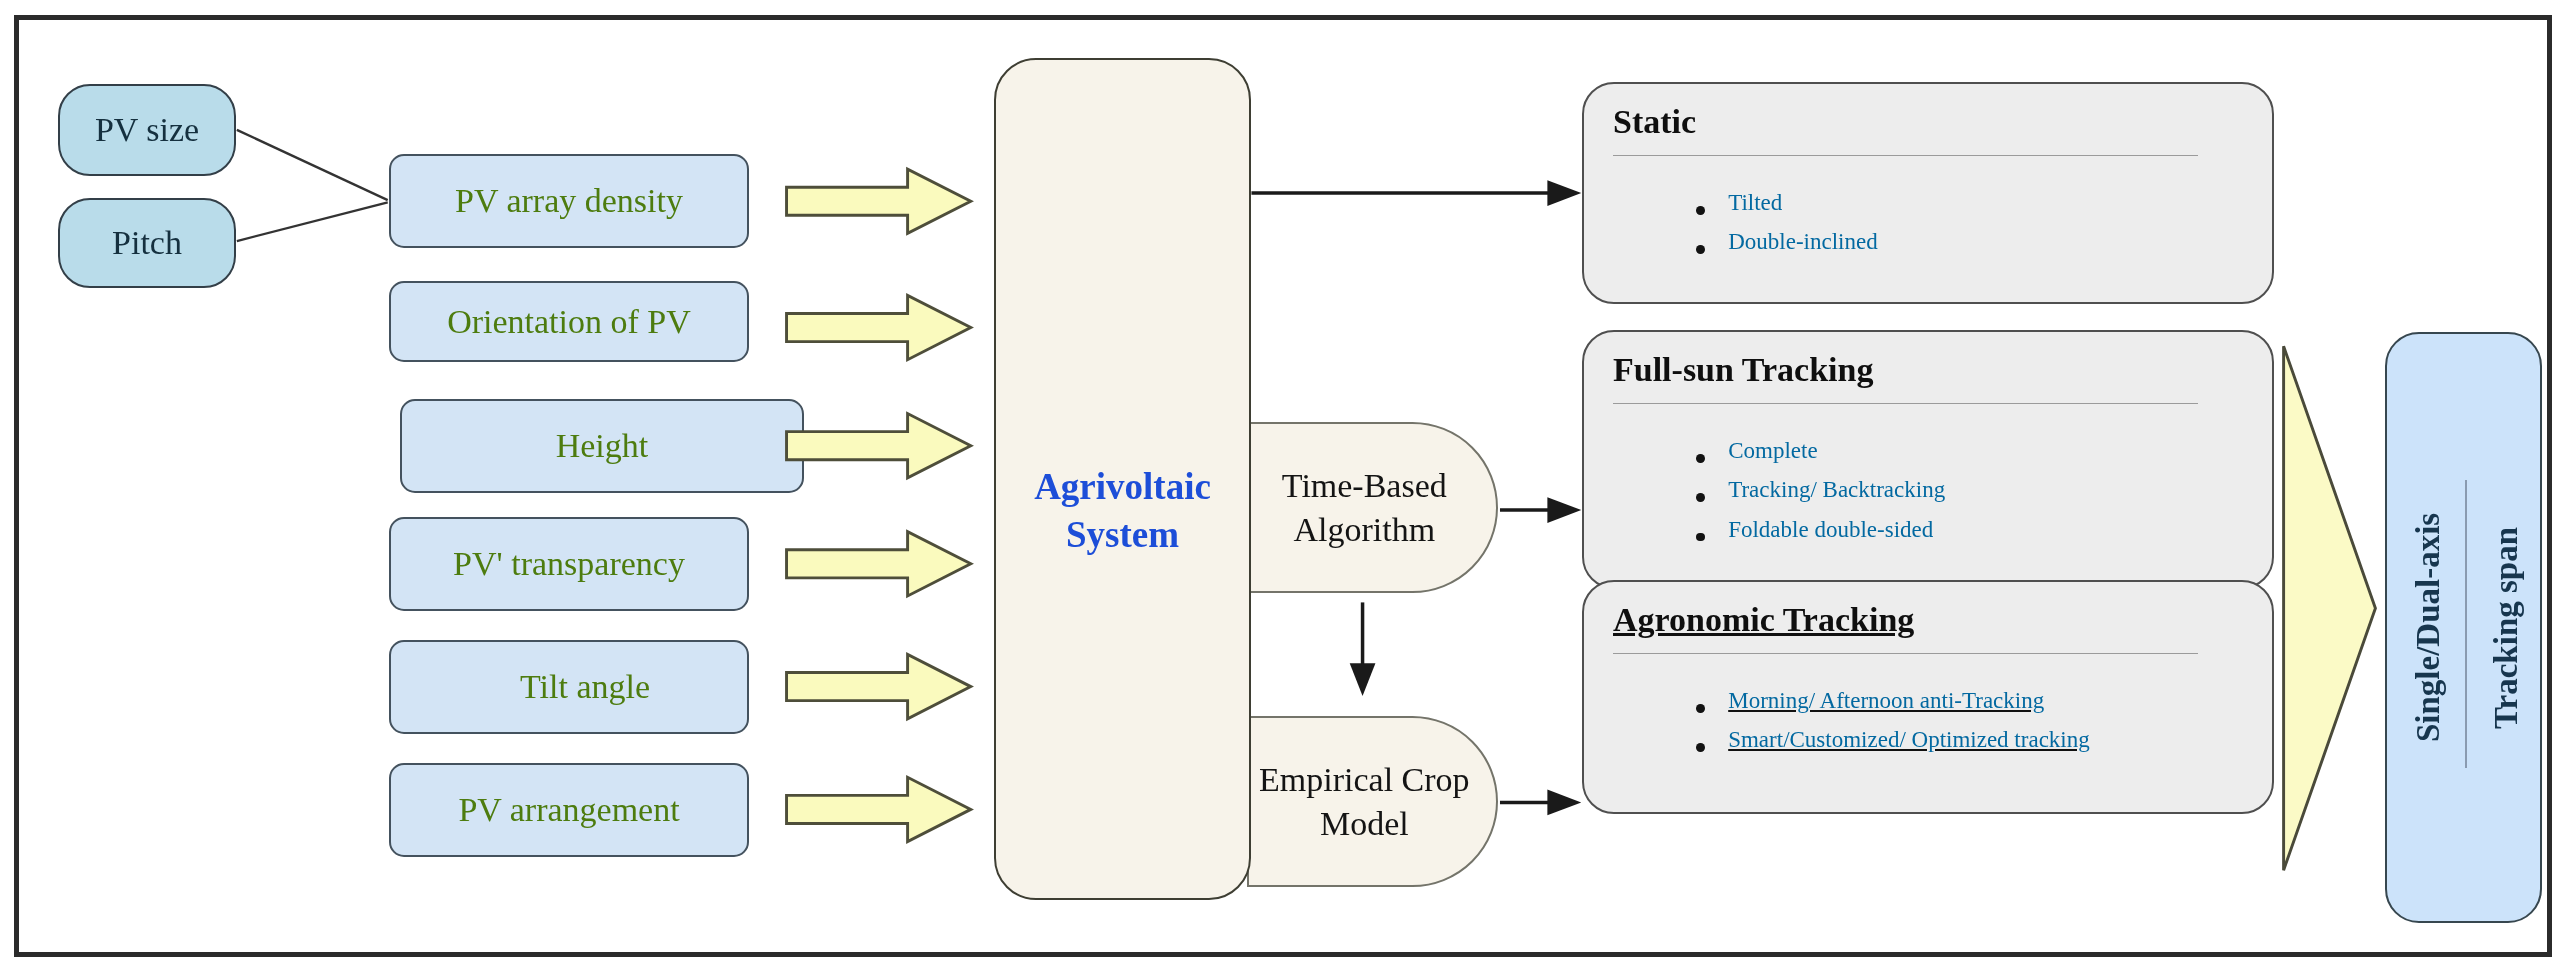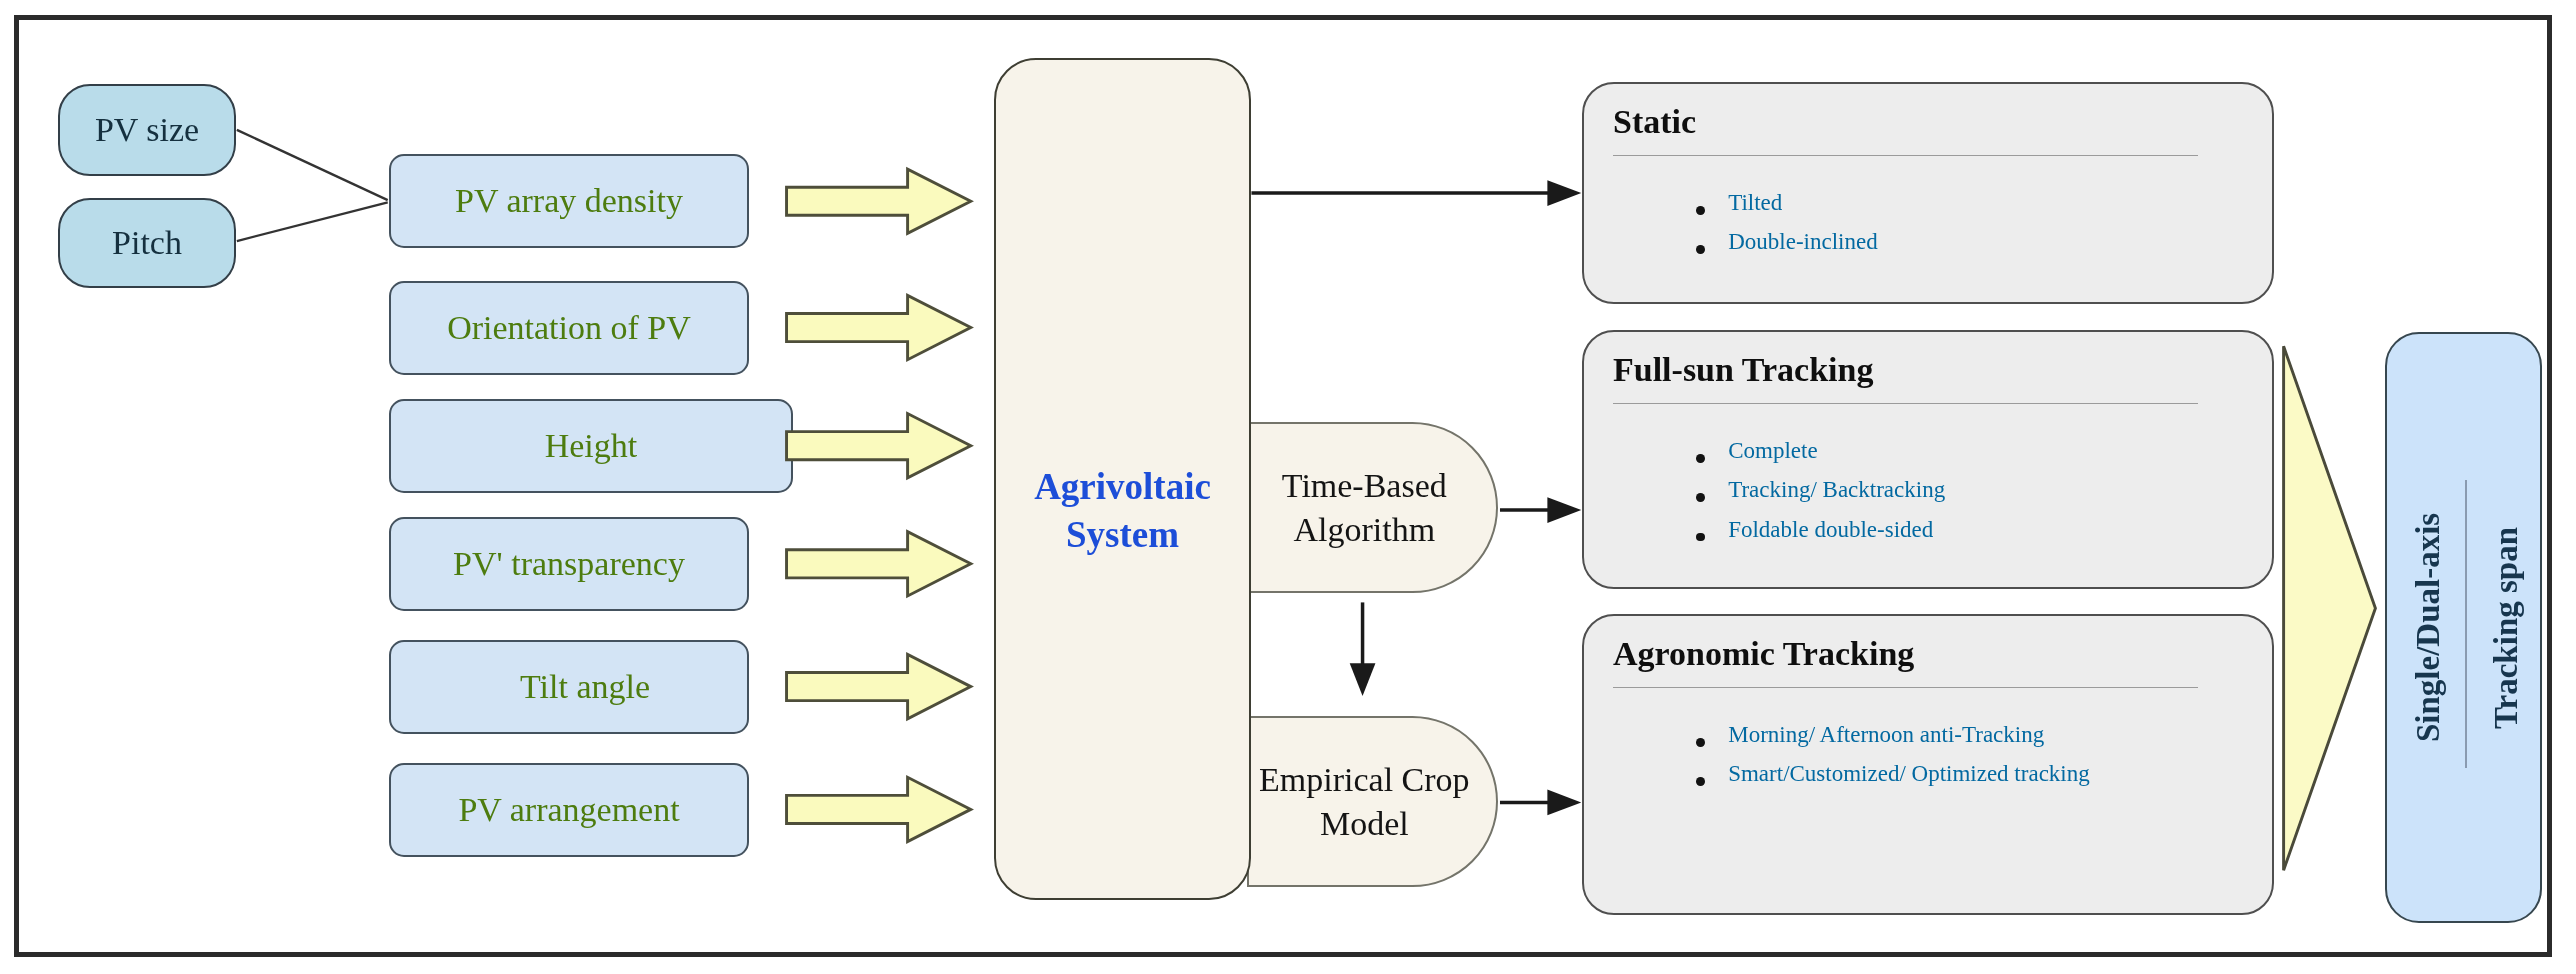--- a/index.html
+++ b/index.html
@@ -79,24 +79,24 @@
   <div class="abs inbox" style="left:58px;top:84px;width:178px;height:92px;">
     <span>PV size</span>
   </div>
   <div class="abs inbox" style="left:58px;top:198px;width:178px;height:90px;">
     <span>Pitch</span>
   </div>
 
   <div class="abs pbox" style="left:389px;top:154px;width:360px;height:94px;">
     <span>PV array density</span>
   </div>
-  <div class="abs pbox" style="left:389px;top:281px;width:360px;height:94px;">
+  <div class="abs pbox" style="left:389px;top:281px;width:360px;height:81px;">
     <span>Orientation of PV</span>
   </div>
-  <div class="abs pbox" style="left:389px;top:399px;width:404px;height:94px;">
+  <div class="abs pbox" style="left:400px;top:399px;width:404px;height:94px;">
     <span>Height</span>
   </div>
   <div class="abs pbox" style="left:389px;top:517px;width:360px;height:94px;text-align:right;">
     <span>PV' transparency</span>
   </div>
   <div class="abs pbox" style="left:389px;top:640px;width:360px;height:94px;padding-left:32px;">
     <span>Tilt angle</span>
   </div>
   <div class="abs pbox" style="left:389px;top:763px;width:360px;height:94px;">
     <span>PV arrangement</span>
@@ -140,21 +140,21 @@
         <span class="dot"></span>
         <span class="bullet-text">Tracking/ Backtracking</span>
       </div>
       <div class="bullet-row">
         <span class="dot"></span>
         <span class="bullet-text">Foldable double-sided</span>
       </div>
     </div>
   </div>
 
-  <div class="abs catbox" style="top:614px;height:301px;">
+  <div class="abs catbox" style="top:580px;height:234px;text-decoration:underline;">
     <div class="cat-title">Agronomic Tracking</div>
     <div class="cat-sep"></div>
     <div class="cat-list">
       <div class="bullet-row">
         <span class="dot"></span>
         <span class="bullet-text">Morning/ Afternoon anti-Tracking</span>
       </div>
       <div class="bullet-row">
         <span class="dot"></span>
         <span class="bullet-text">Smart/Customized/ Optimized tracking</span>

